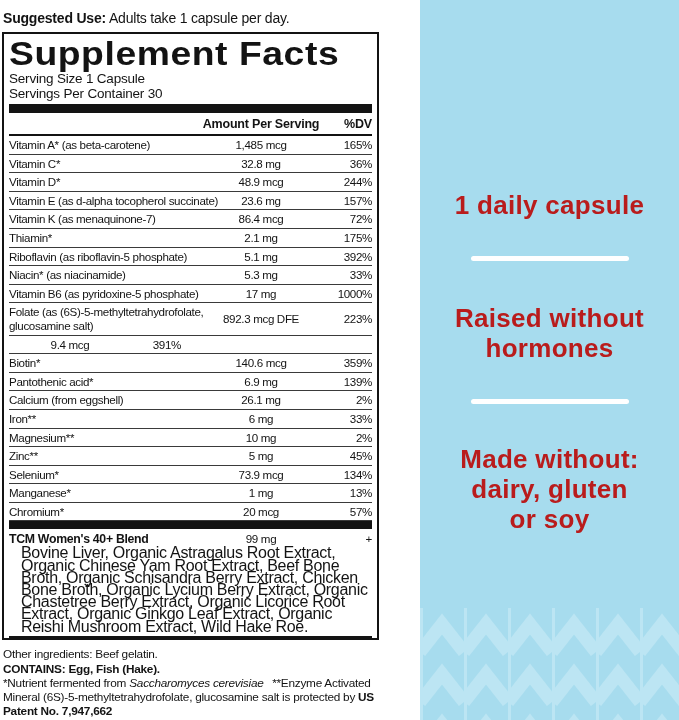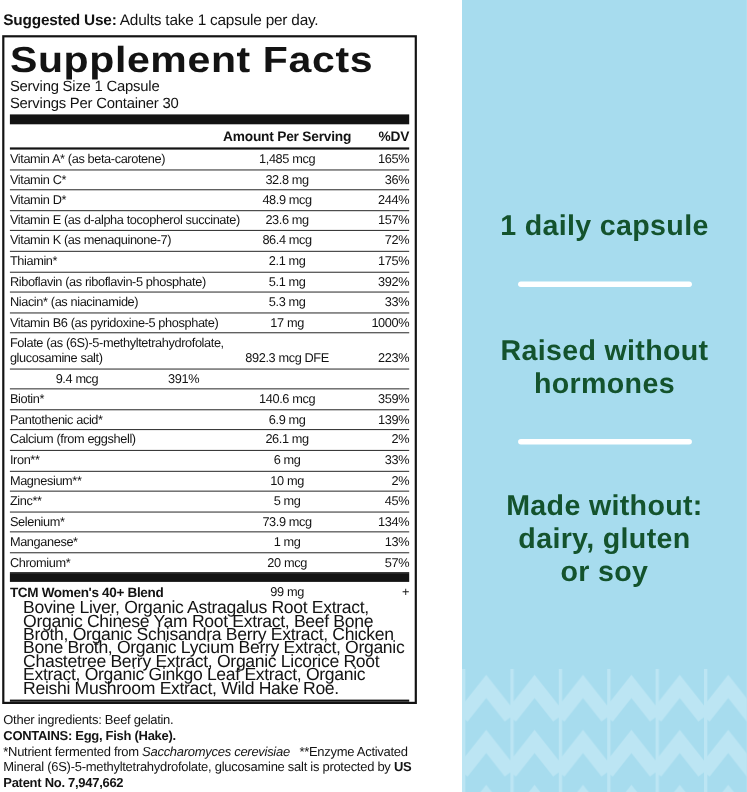--- a/index.html
+++ b/index.html
@@ -20,41 +20,41 @@
   .bar { background:#131313; }
   .bar-lg { height:9px; margin-top:3px; }
   .bar-md { height:8px; }
 
   .hdr-row { display:flex; align-items:flex-end; font-weight:bold; font-size:12.5px;
              padding:4px 0 3px; border-bottom:2.5px solid #131313; letter-spacing:-0.2px; }
   .c-name { flex:1; min-width:0; }
   .c-amt  { width:122px; text-align:center; flex:none; }
   .c-dv   { width:50px; text-align:right; flex:none; }
 
-  .row { display:flex; align-items:flex-end; padding:2px 0; border-bottom:1px solid #3a3a3a;
+  .row { display:flex; align-items:center; padding:2px 0; border-bottom:1px solid #3a3a3a;
          font-size:11.6px; line-height:13.6px; letter-spacing:-0.35px; }
   .row .c-name { white-space:pre; }
 
   .blend-row { display:flex; align-items:flex-start; padding:3px 0 1px;
                font-size:12.3px; line-height:14px; font-weight:bold; letter-spacing:-0.3px; }
   .blend-row .c-amt, .blend-row .c-dv { font-weight:normal; font-size:11.6px; }
   .blend-ing { padding:0 2px 3px 12px; font-size:16px; line-height:12.2px; letter-spacing:-0.3px; }
   .sf-footnote { font-size:12.5px; line-height:15px; padding:4px 0 4px 1px; letter-spacing:-0.2px; }
 
   .below { position:absolute; left:3px; top:647px; width:379px;
            font-size:11.8px; line-height:15px; letter-spacing:-0.25px; }
   .below .contains { font-weight:bold; }
   .below .note { line-height:13.8px; }
   .below .note i { letter-spacing:-0.25px;margin-top:36px; }
   .below .note b { letter-spacing:-0.25px; }
 
   
   .side { position:absolute; left:420px; top:0; width:259px; height:720px; background:#a7dcee; }
   .claim { position:absolute; left:0; width:100%; text-align:center; white-space:pre-line;
-           font-weight:bold; font-size:26px; line-height:30px; color:#14532d; letter-spacing:0.3px; }
+           font-weight:bold; font-size:26px; line-height:30px; color:#b91c1c; letter-spacing:0.3px; }
   .c0 { top:190px; }
   .c1 { top:303px; }
   .c2 { top:444px; }
   .divider { position:absolute; left:50%; margin-left:-79px; width:158px; height:5px;
              background:#ffffff; border-radius:2.5px; }
   .d0 { top:256px; }
   .d1 { top:399px; }
   .chevrons { position:absolute; left:0; bottom:0; display:block; }
 </style>
 </head>

